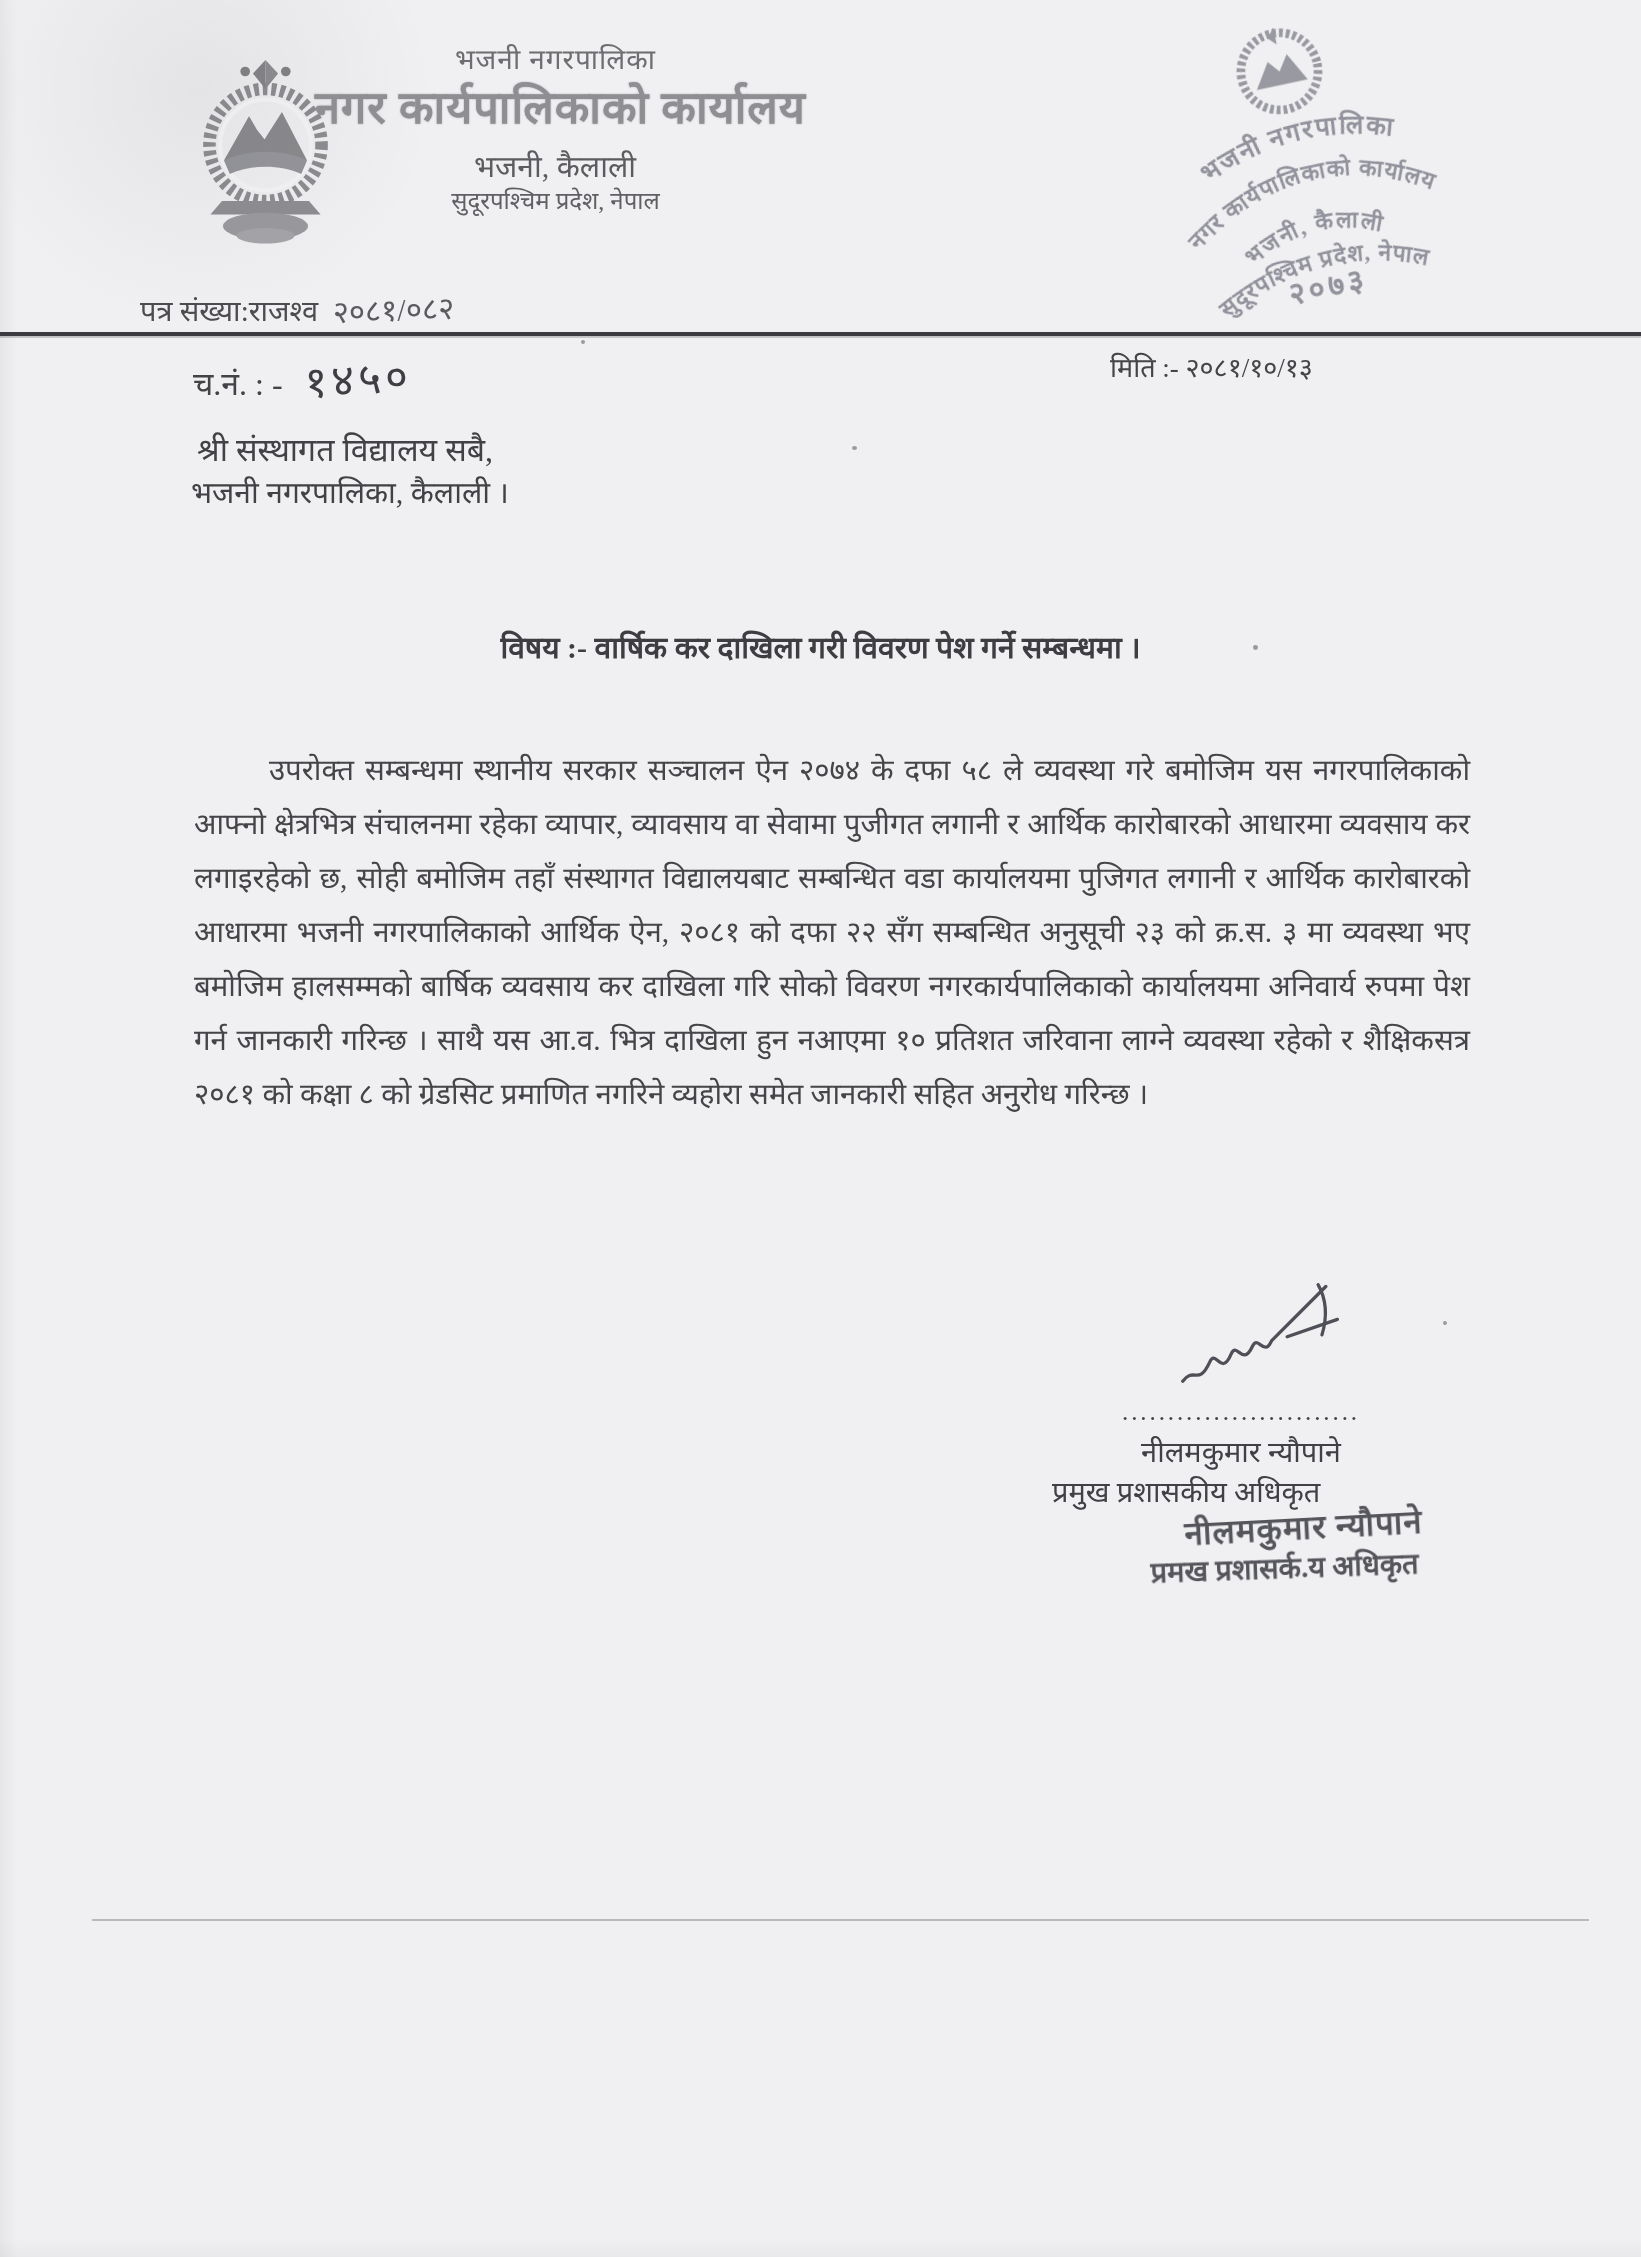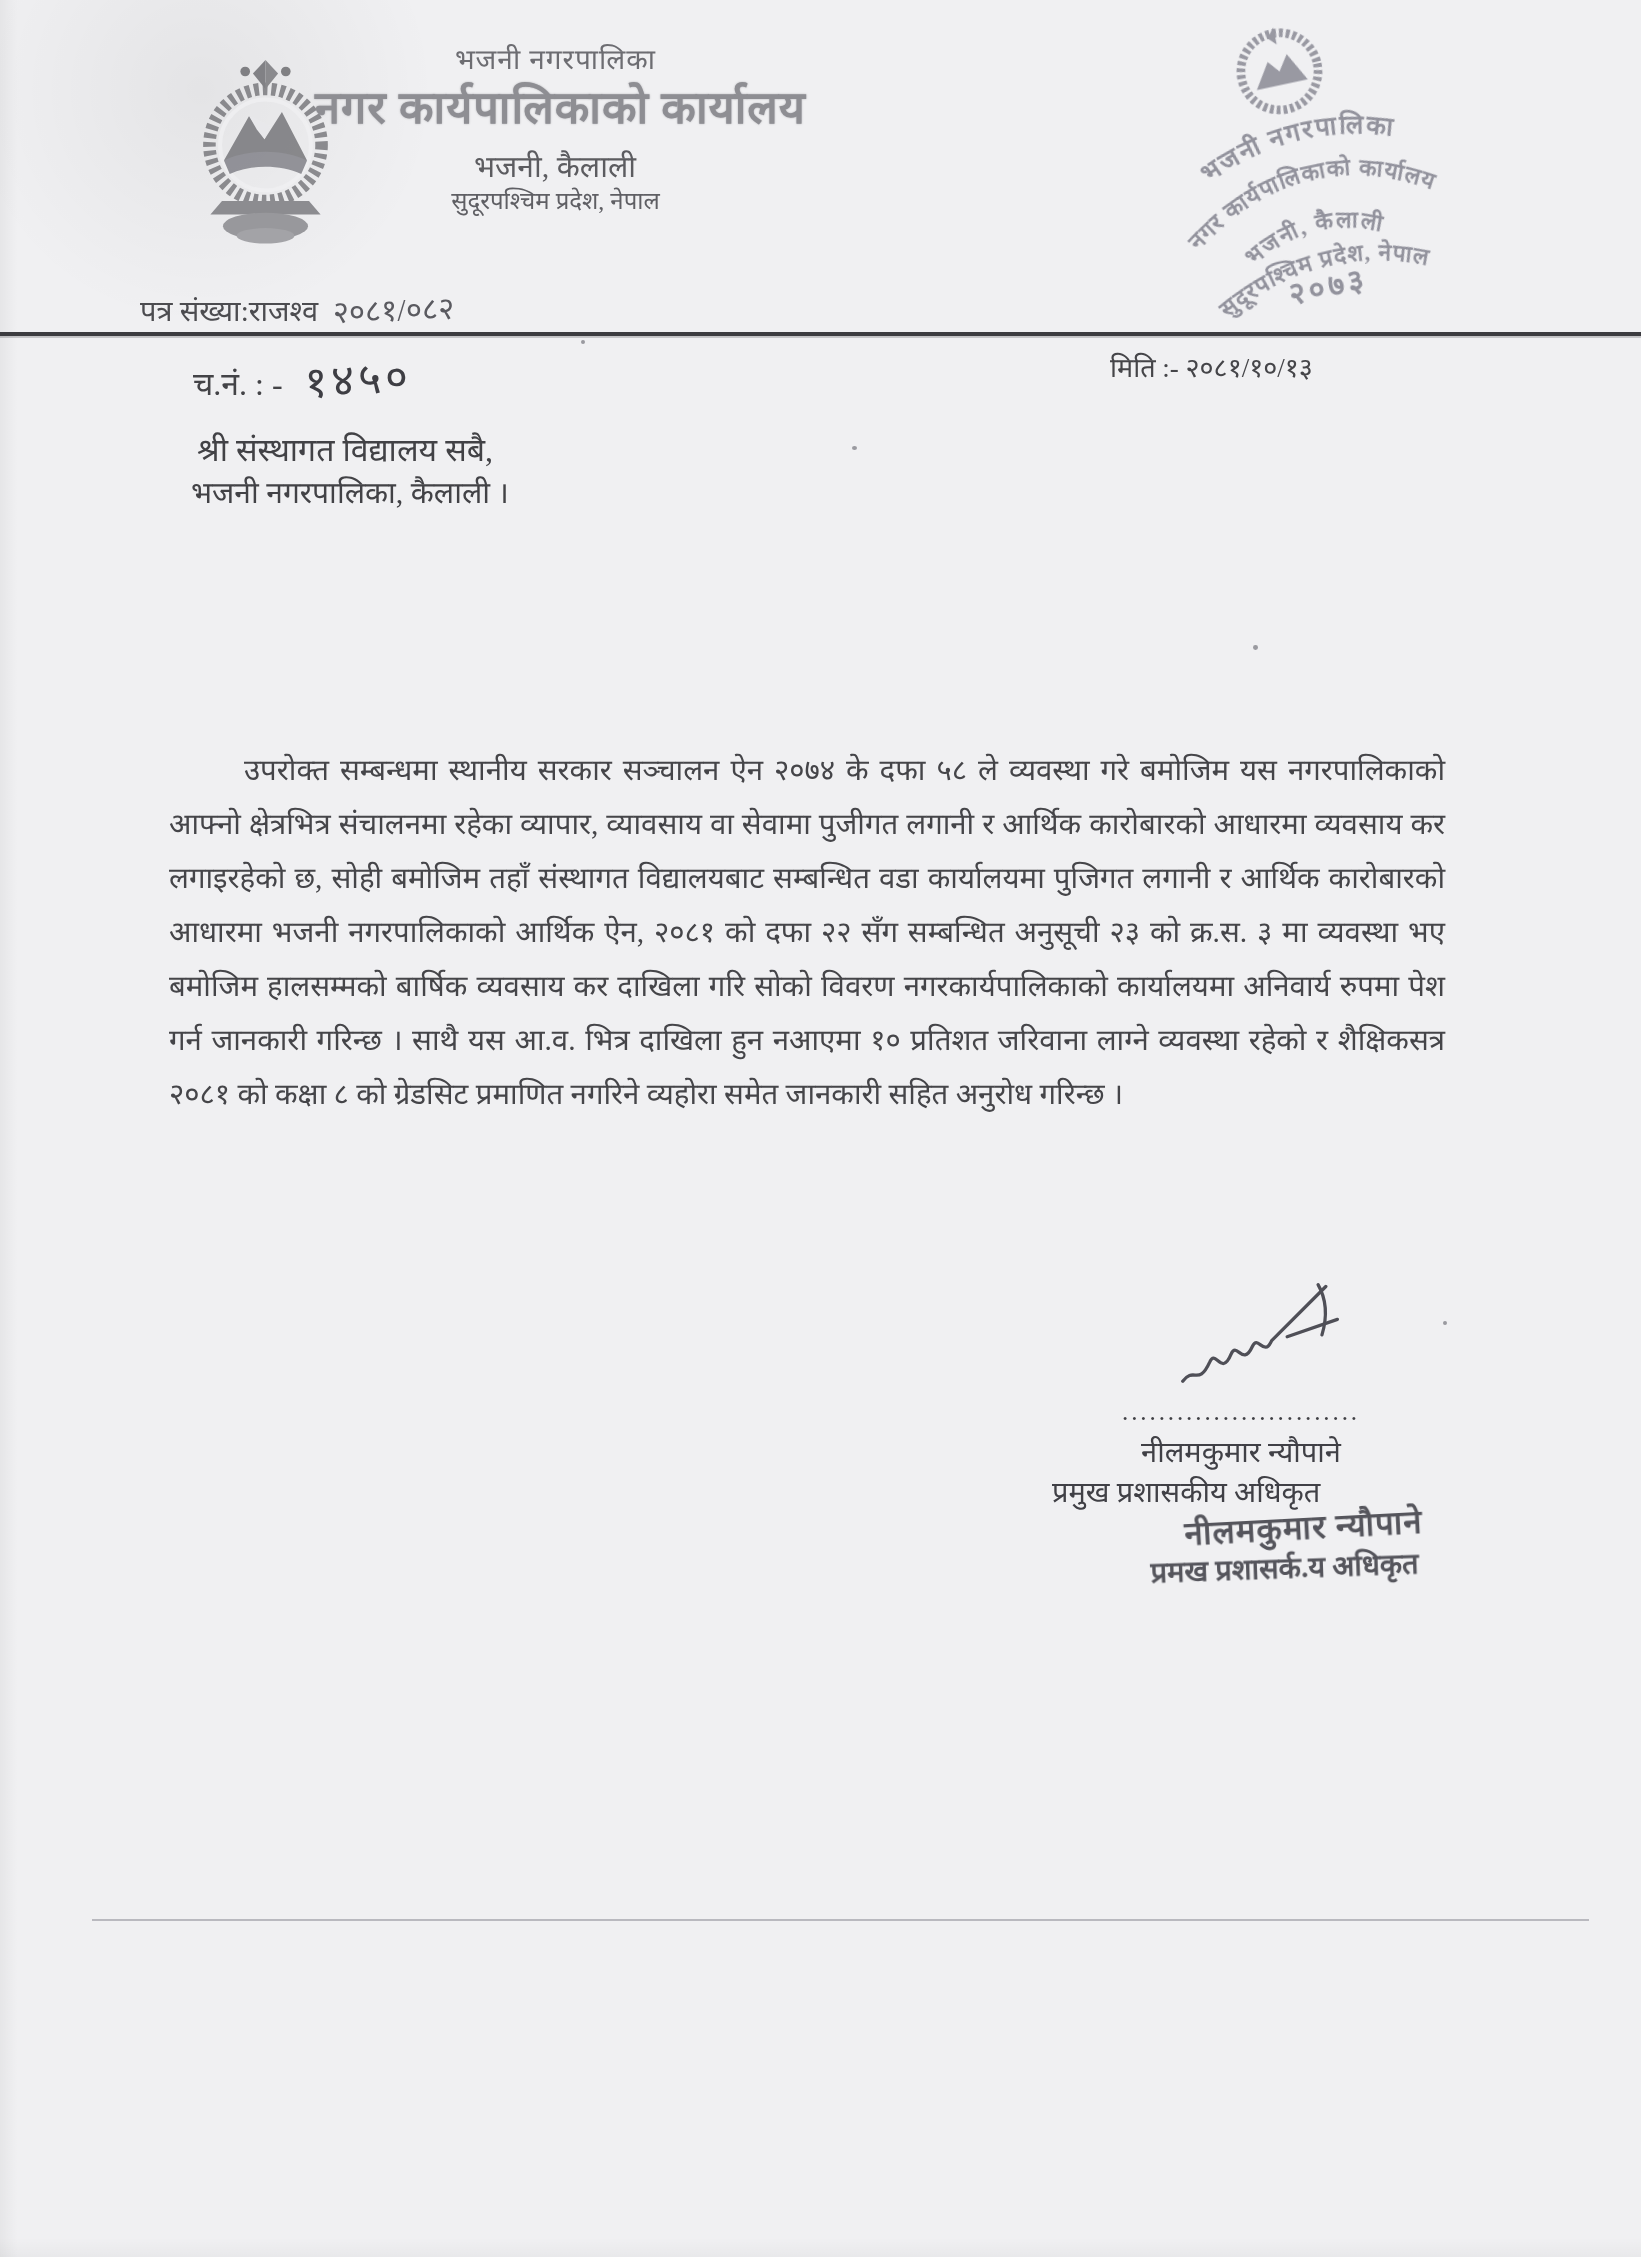--- a/index.html
+++ b/index.html
@@ -31,21 +31,21 @@
   .rule-top{left:0px;top:332px;width:1641px;height:3.9px;background:#3c3c40;box-shadow:0 1.9px 0 rgba(60,60,64,.25);}
   .chano{left:193px;top:348px;font-size:32px;color:#434347;}
   .chano .hand{font-size:44px;color:#3e3e44;display:inline-block;transform:rotate(-4deg);letter-spacing:3.9px;padding-left:13.5px;}
   .miti{left:1110px;top:348px;font-size:27px;color:#454549;}
   
   .addr1{left:197px;top:427px;font-size:32px;color:#424246;}
   .addr2{left:191px;top:471px;font-size:30px;color:#424246;}
   
   .subject{left:193px;top:626px;width:1255px;font-size:30px;font-weight:600;color:#3e3e42;text-align:center;}
   
-  .body-par{left:169px;top:743px;width:1276px;font-size:29.4px;line-height:54px;
+  .body-par{left:194px;top:743px;width:1276px;font-size:29.4px;line-height:54px;
             text-align:justify;text-indent:75px;color:#454549;}
   
   .sig-dots{left:1101px;top:1398px;width:280px;text-align:center;font-size:25px;letter-spacing:2.9px;color:#3f3f44;}
   .sig-name{left:1072px;top:1431px;width:338px;text-align:center;font-size:29px;color:#404046;}
   .sig-title{left:1052px;top:1471px;width:377px;font-size:29px;color:#404046;}
   .stamp-name{left:1149px;top:1504px;width:309px;text-align:center;font-size:33px;font-weight:bold;
               color:#55555c;transform:rotate(-3deg);filter:blur(0.4px);letter-spacing:1px;}
   .stamp-title{left:1125px;top:1547px;width:319px;text-align:center;font-size:29px;font-weight:bold;
                color:#55555c;transform:rotate(-2deg);filter:blur(0.4px);}
   .rule-bottom{left:92px;top:1919px;width:1497px;height:1.9px;background:#b9b9bf;}
@@ -129,20 +129,21 @@
     <span class="hand">१४५०</span>
   </div>
   <div class="abs miti">
     <span>मिति :-</span>
     <span>२०८१/१०/१३</span>
   </div>
 
   <div class="abs addr1">श्री संस्थागत विद्यालय सबै,</div>
   <div class="abs addr2">भजनी नगरपालिका, कैलाली ।</div>
 
+  <div class="abs subject">विषय :- वार्षिक कर दाखिला गरी विवरण पेश गर्ने सम्बन्धमा ।</div>
 
   <div class="abs body-par">उपरोक्त सम्बन्धमा स्थानीय सरकार सञ्चालन ऐन २०७४ के दफा ५८ ले व्यवस्था गरे बमोजिम यस नगरपालिकाको आफ्नो क्षेत्रभित्र संचालनमा रहेका व्यापार, व्यावसाय वा सेवामा पुजीगत लगानी र आर्थिक कारोबारको आधारमा व्यवसाय कर लगाइरहेको छ, सोही बमोजिम तहाँ संस्थागत विद्यालयबाट सम्बन्धित वडा कार्यालयमा पुजिगत लगानी र आर्थिक कारोबारको आधारमा भजनी नगरपालिकाको आर्थिक ऐन, २०८१ को दफा २२ सँग सम्बन्धित अनुसूची २३ को क्र.स. ३ मा व्यवस्था भए बमोजिम हालसम्मको बार्षिक व्यवसाय कर दाखिला गरि सोको विवरण नगरकार्यपालिकाको कार्यालयमा अनिवार्य रुपमा पेश गर्न जानकारी गरिन्छ । साथै यस आ.व. भित्र दाखिला हुन नआएमा १० प्रतिशत जरिवाना लाग्ने व्यवस्था रहेको र शैक्षिकसत्र २०८१ को कक्षा ८ को ग्रेडसिट प्रमाणित नगरिने व्यहोरा समेत जानकारी सहित अनुरोध गरिन्छ ।</div>
 
   <svg class="abs signature-svg" viewBox="0 0 185 150" xmlns="http://www.w3.org/2000/svg">
     <g fill="none" stroke="#3e3e47" stroke-width="3.4" stroke-linecap="round" stroke-linejoin="round">
       <path d="M10 112 C22 96 26 118 38 92 C44 78 50 108 60 84 C66 70 72 98 82 76 C88 63 94 88 102 70 L158 14"></path>
       <path d="M118 66 L170 48"></path>
       <path d="M150 12 C158 26 160 44 154 64"></path>
     </g>
   </svg>

